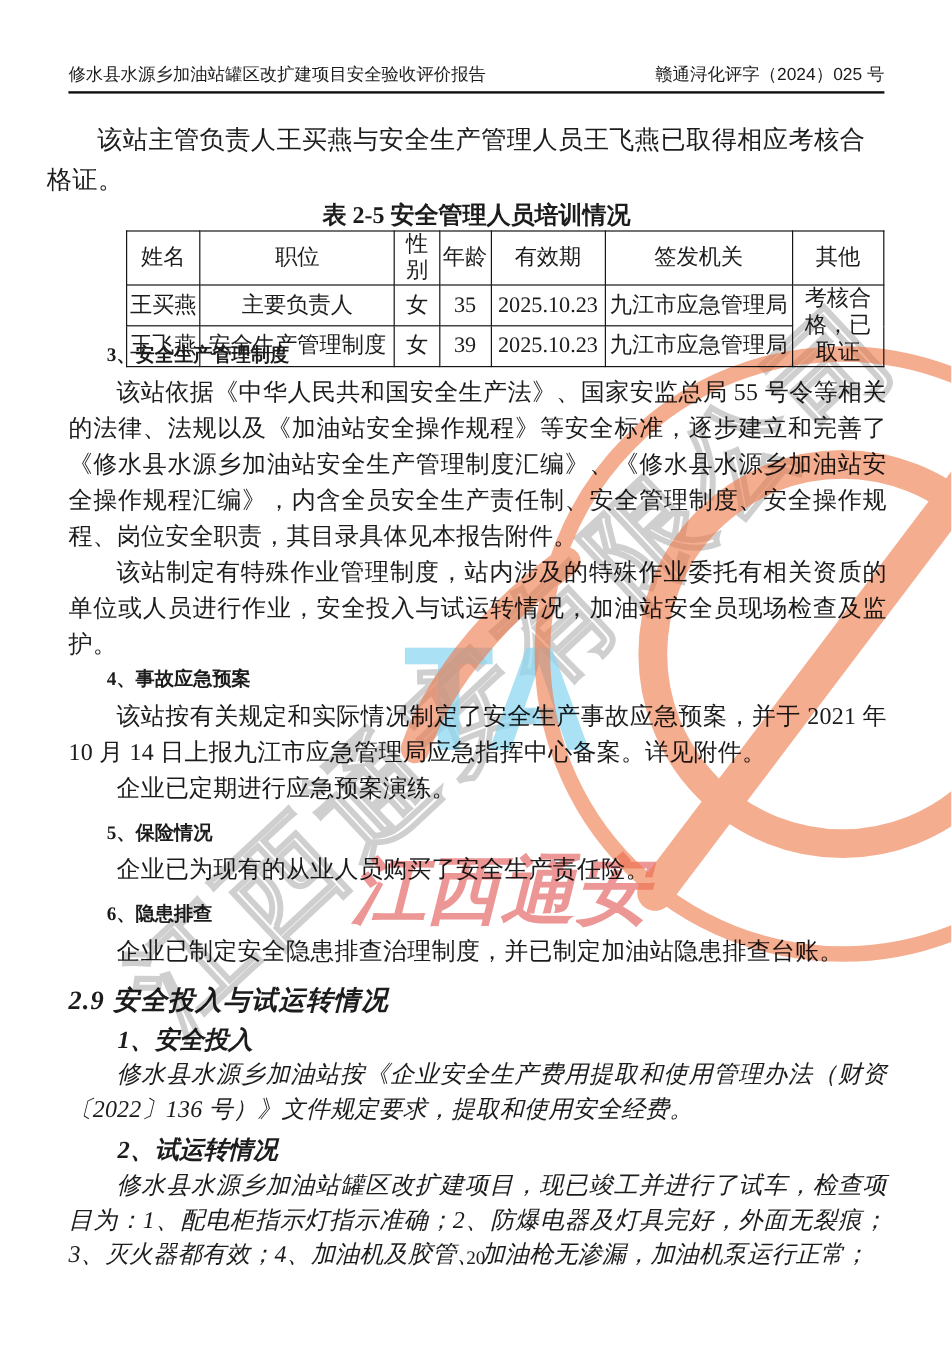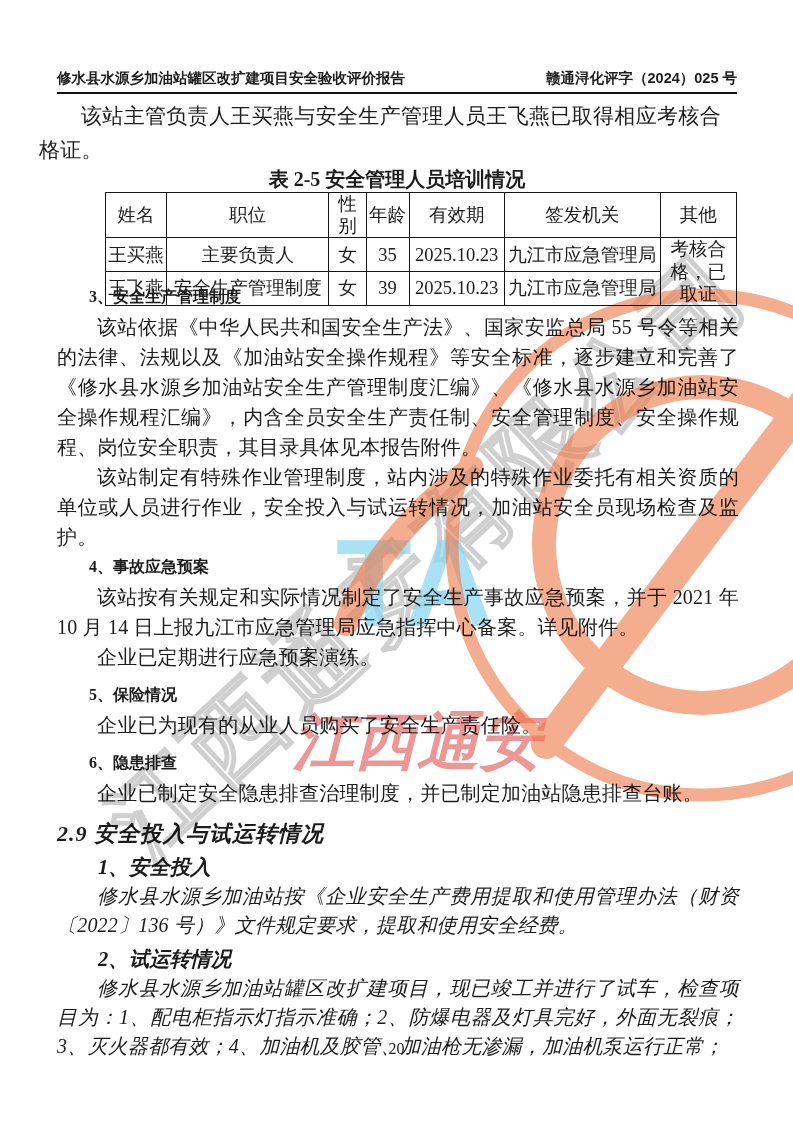--- a/index.html
+++ b/index.html
@@ -1,22 +1,22 @@
 <!DOCTYPE html>
 <html><head>
 <meta charset="utf-8">
 <style>
   html,body{margin:0;padding:0;background:#ffffff;}
   .page{position:relative;width:793px;height:1122px;background:#fff;overflow:hidden;
         font-family:"Liberation Serif","DejaVu Serif",serif;color:#1c1c1c;}
 
   
-  .hdr{position:absolute;left:57px;top:58px;width:680px;height:30px;
+  .hdr{position:absolute;left:57px;top:42px;width:680px;height:30px;
        border-bottom:2px solid #111;display:flex;justify-content:space-between;align-items:flex-end;
-       font-family:"Liberation Sans","DejaVu Sans",sans-serif;font-weight:bold;font-size:14.5px;
+       font-family:"Liberation Sans","DejaVu Sans",sans-serif;font-weight:normal;font-size:14.5px;
        padding-bottom:4px;}
 
   
   .p-intro{position:absolute;left:39px;top:99px;width:682px;font-size:21px;line-height:34px;
            text-align:justify;text-indent:2em;letter-spacing:.3px;}
 
   
   .tbl-title{position:absolute;left:57px;top:166px;width:680px;text-align:center;
              font-size:20px;font-weight:bold;}
   table.people{position:absolute;left:105px;top:192px;width:632px;border-collapse:collapse;

